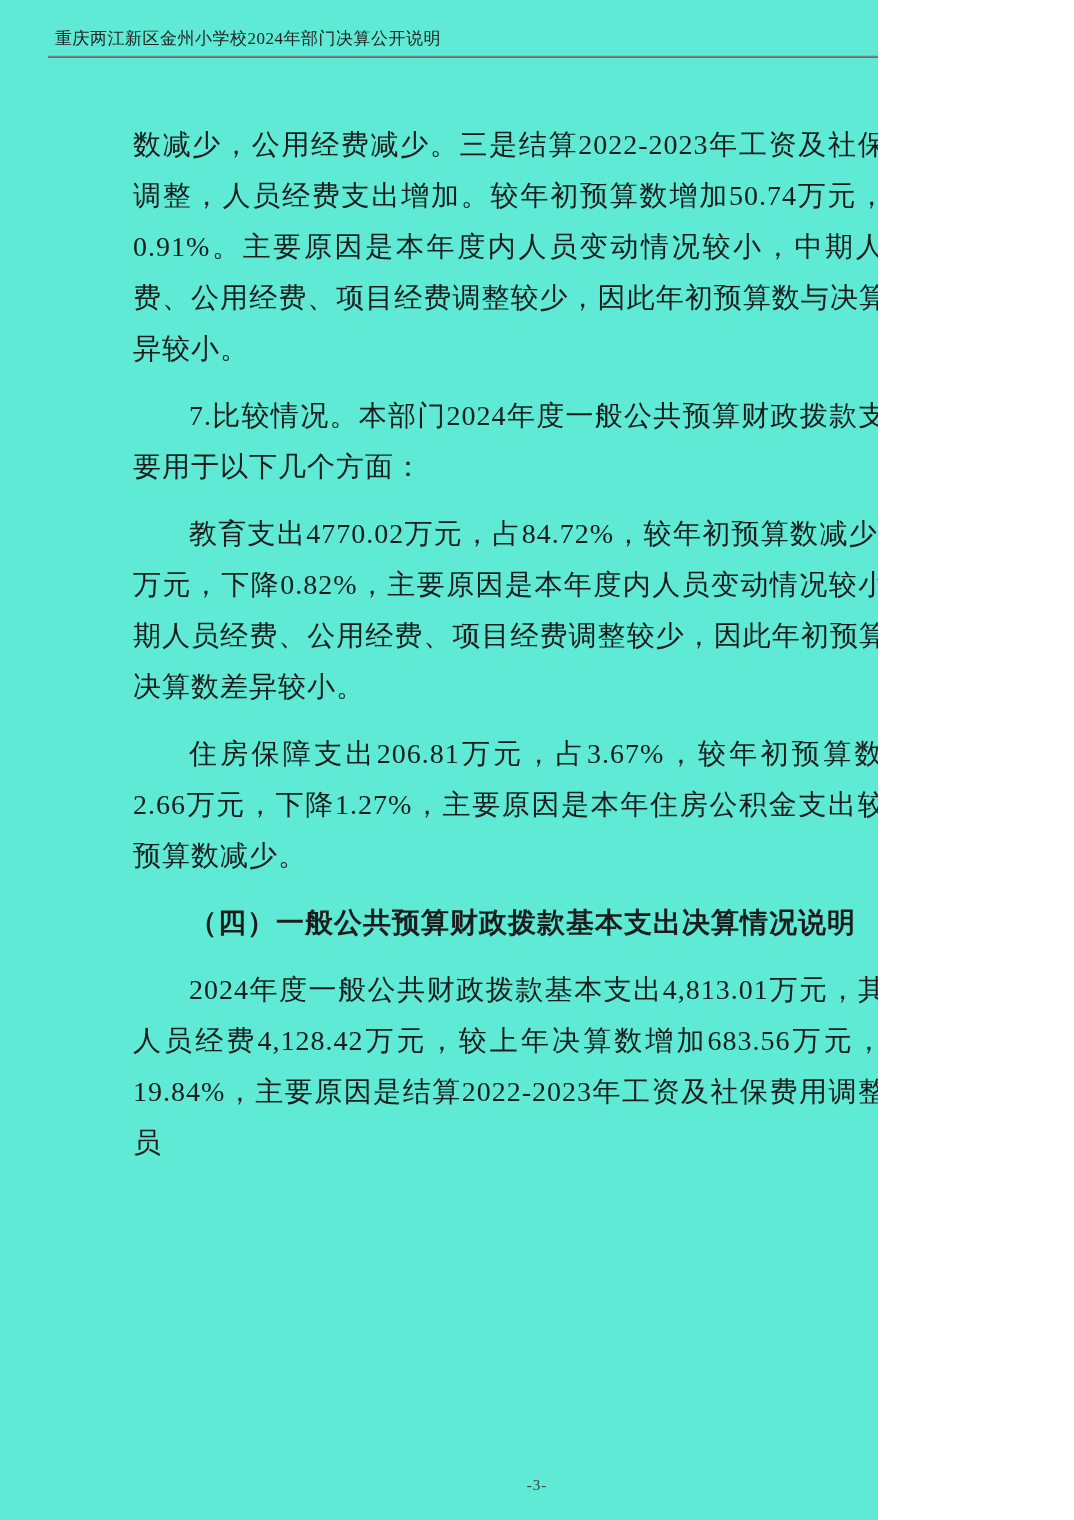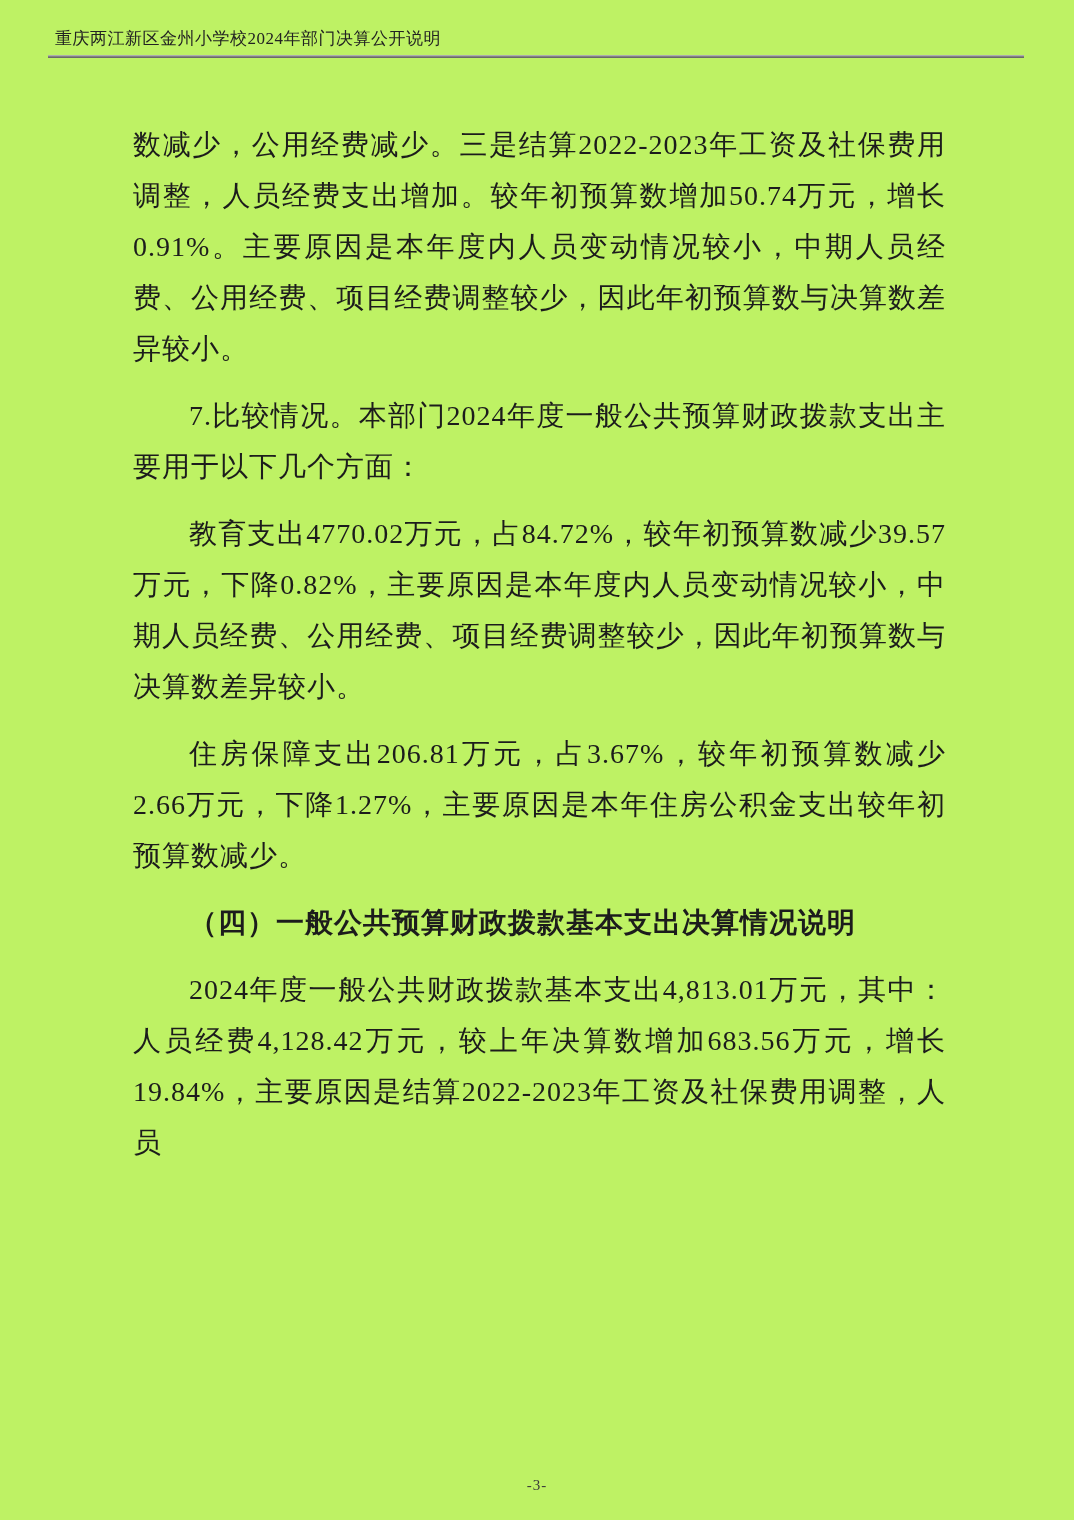--- a/index.html
+++ b/index.html
@@ -2,23 +2,23 @@
 <html lang="zh"><head>
 <meta charset="utf-8">
 <style>
   html, body {
     margin: 0;
     padding: 0;
     background: #ffffff;
   }
   .page {
     position: relative;
-    width: 1074px;
+    width: 878px;
     height: 1520px;
-    background: #bef264;
+    background: #5eead4;
     overflow: hidden;
     font-family: "Liberation Serif", "DejaVu Serif", serif;
     color: #1c1c1c;
   }
   .page-header {
     position: absolute;
     left: 48px;
     top: 28px;
     width: 976px;
   }

